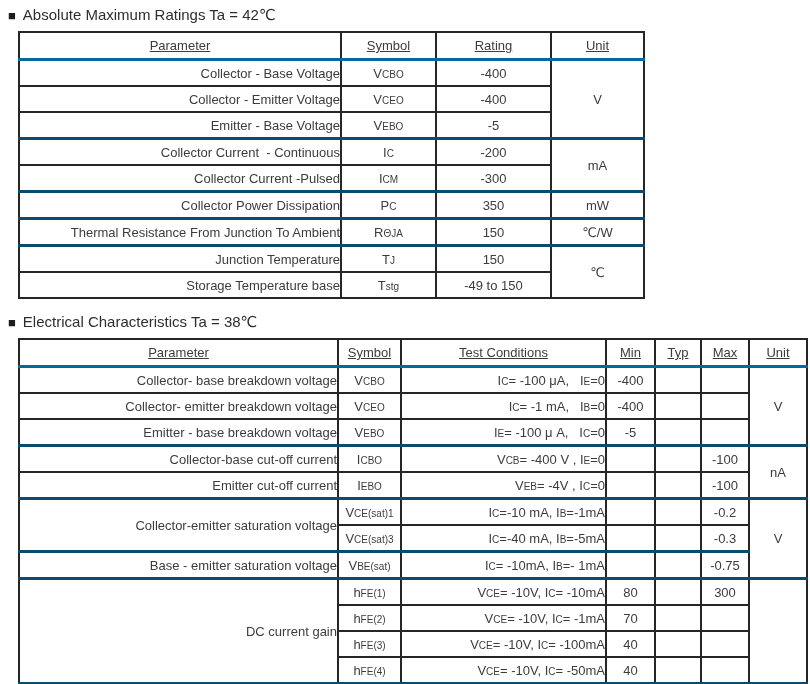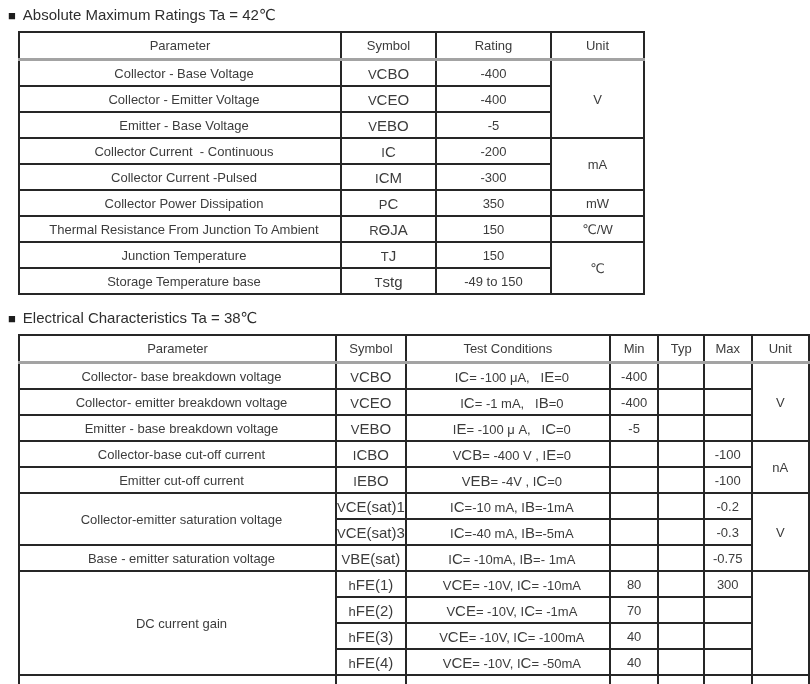--- a/index.html
+++ b/index.html
@@ -30,24 +30,24 @@
     border: 2px solid #262626;
     font-size: 13px;
     font-weight: normal;
     height: 24px;
     padding: 0;
     text-align: center;
     vertical-align: middle;
     white-space: pre;
     overflow: hidden;
   }
-  thead th { height: 25px; border-bottom: 3px solid #a3a3a3; }
-  td.left { text-align: center; padding-left: 8px; }
-  tr.thick td { border-top: 1px solid #0c4a6e; }
-  .sub { font-size: 15px; letter-spacing: 0; }
+  thead th { height: 25px; border-bottom: 3px solid #0369a1; text-decoration: underline; }
+  td.left { text-align: right; padding-left: 8px; }
+  tr.thick td { border-top: 3px solid #0c4a6e; }
+  .sub { font-size: 10px; letter-spacing: 0; }
   #t2 { margin-top: 0; }
 </style>
 </head>
 <body>
 
 <div class="section-title"><span class="bullet">■</span><span>Absolute Maximum Ratings Ta = 42℃</span></div>
 
 <table id="t1">
   <colgroup>
       <col style="width:322px">

